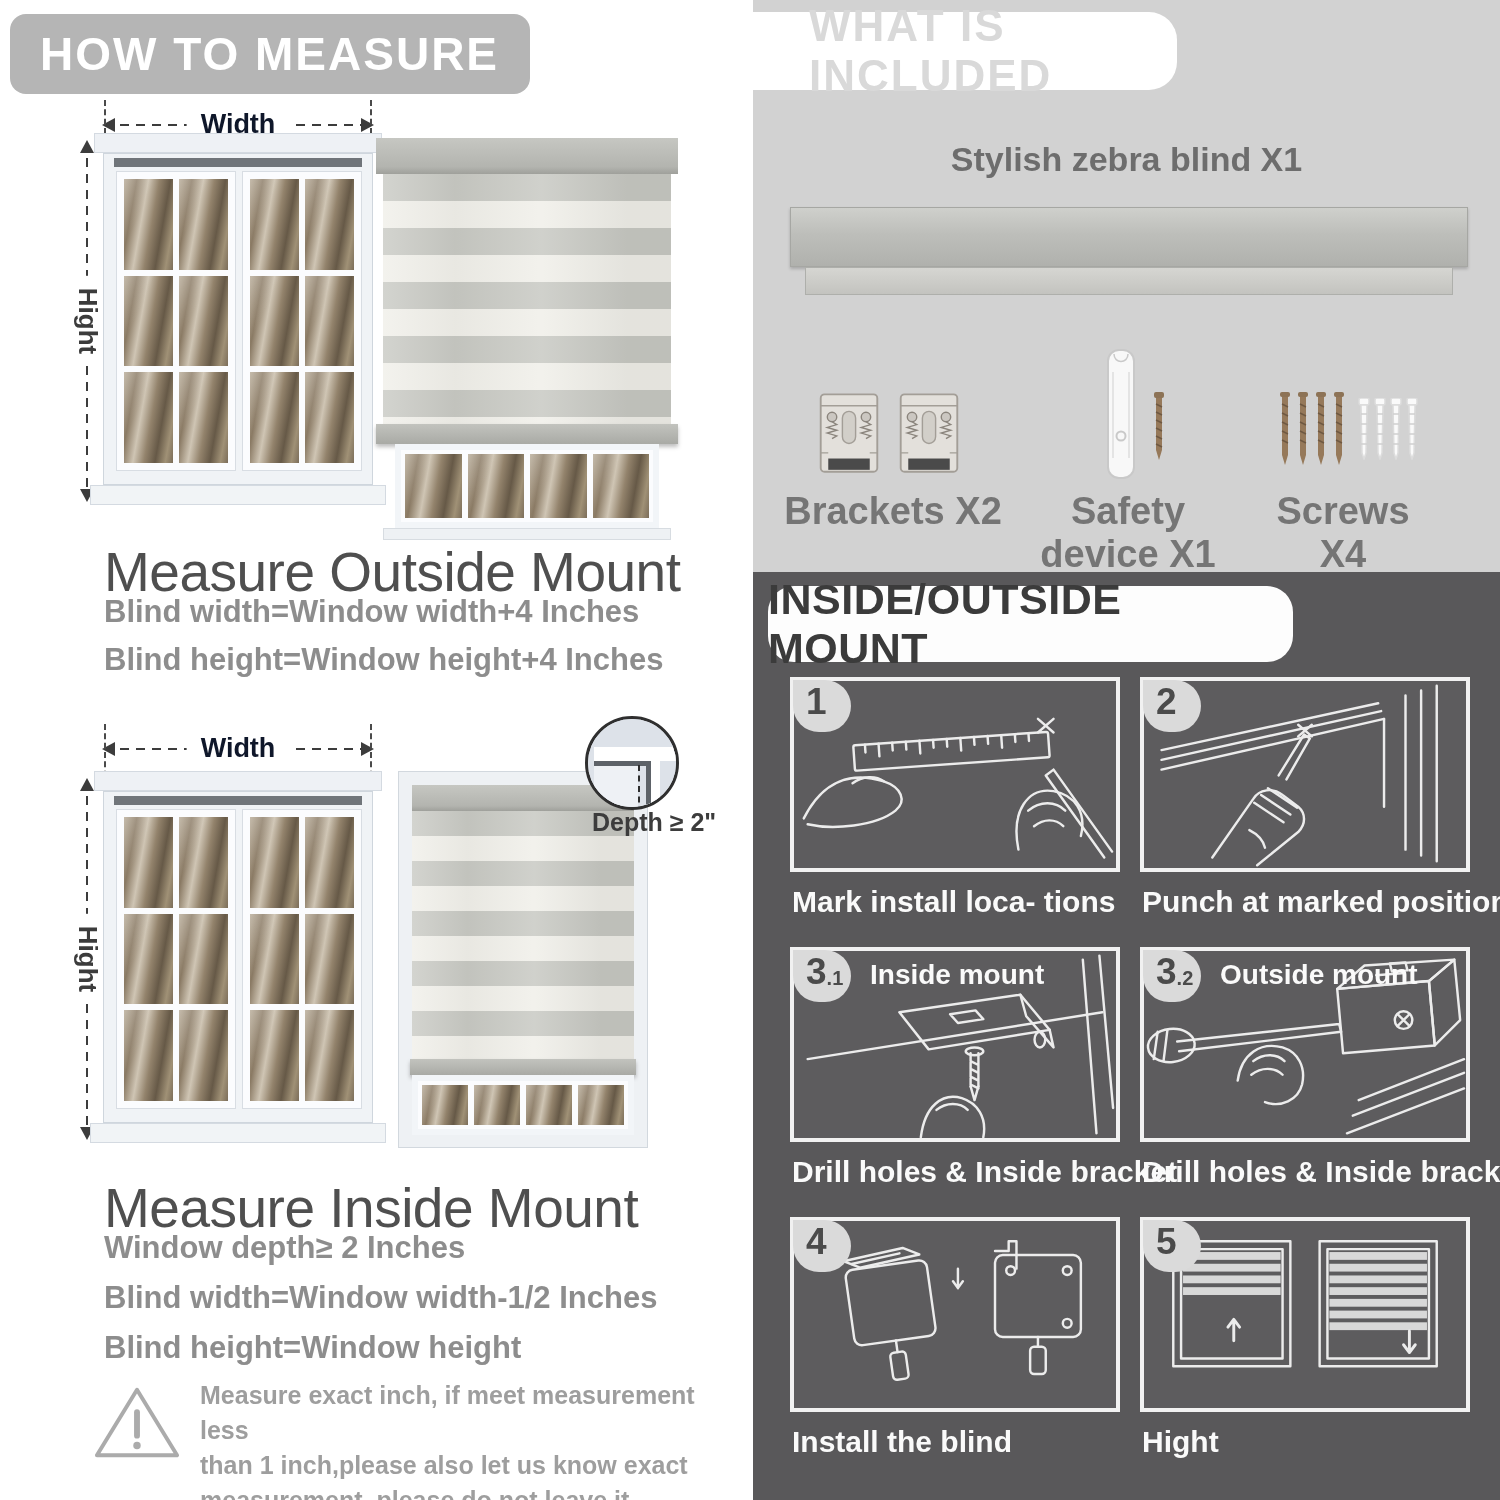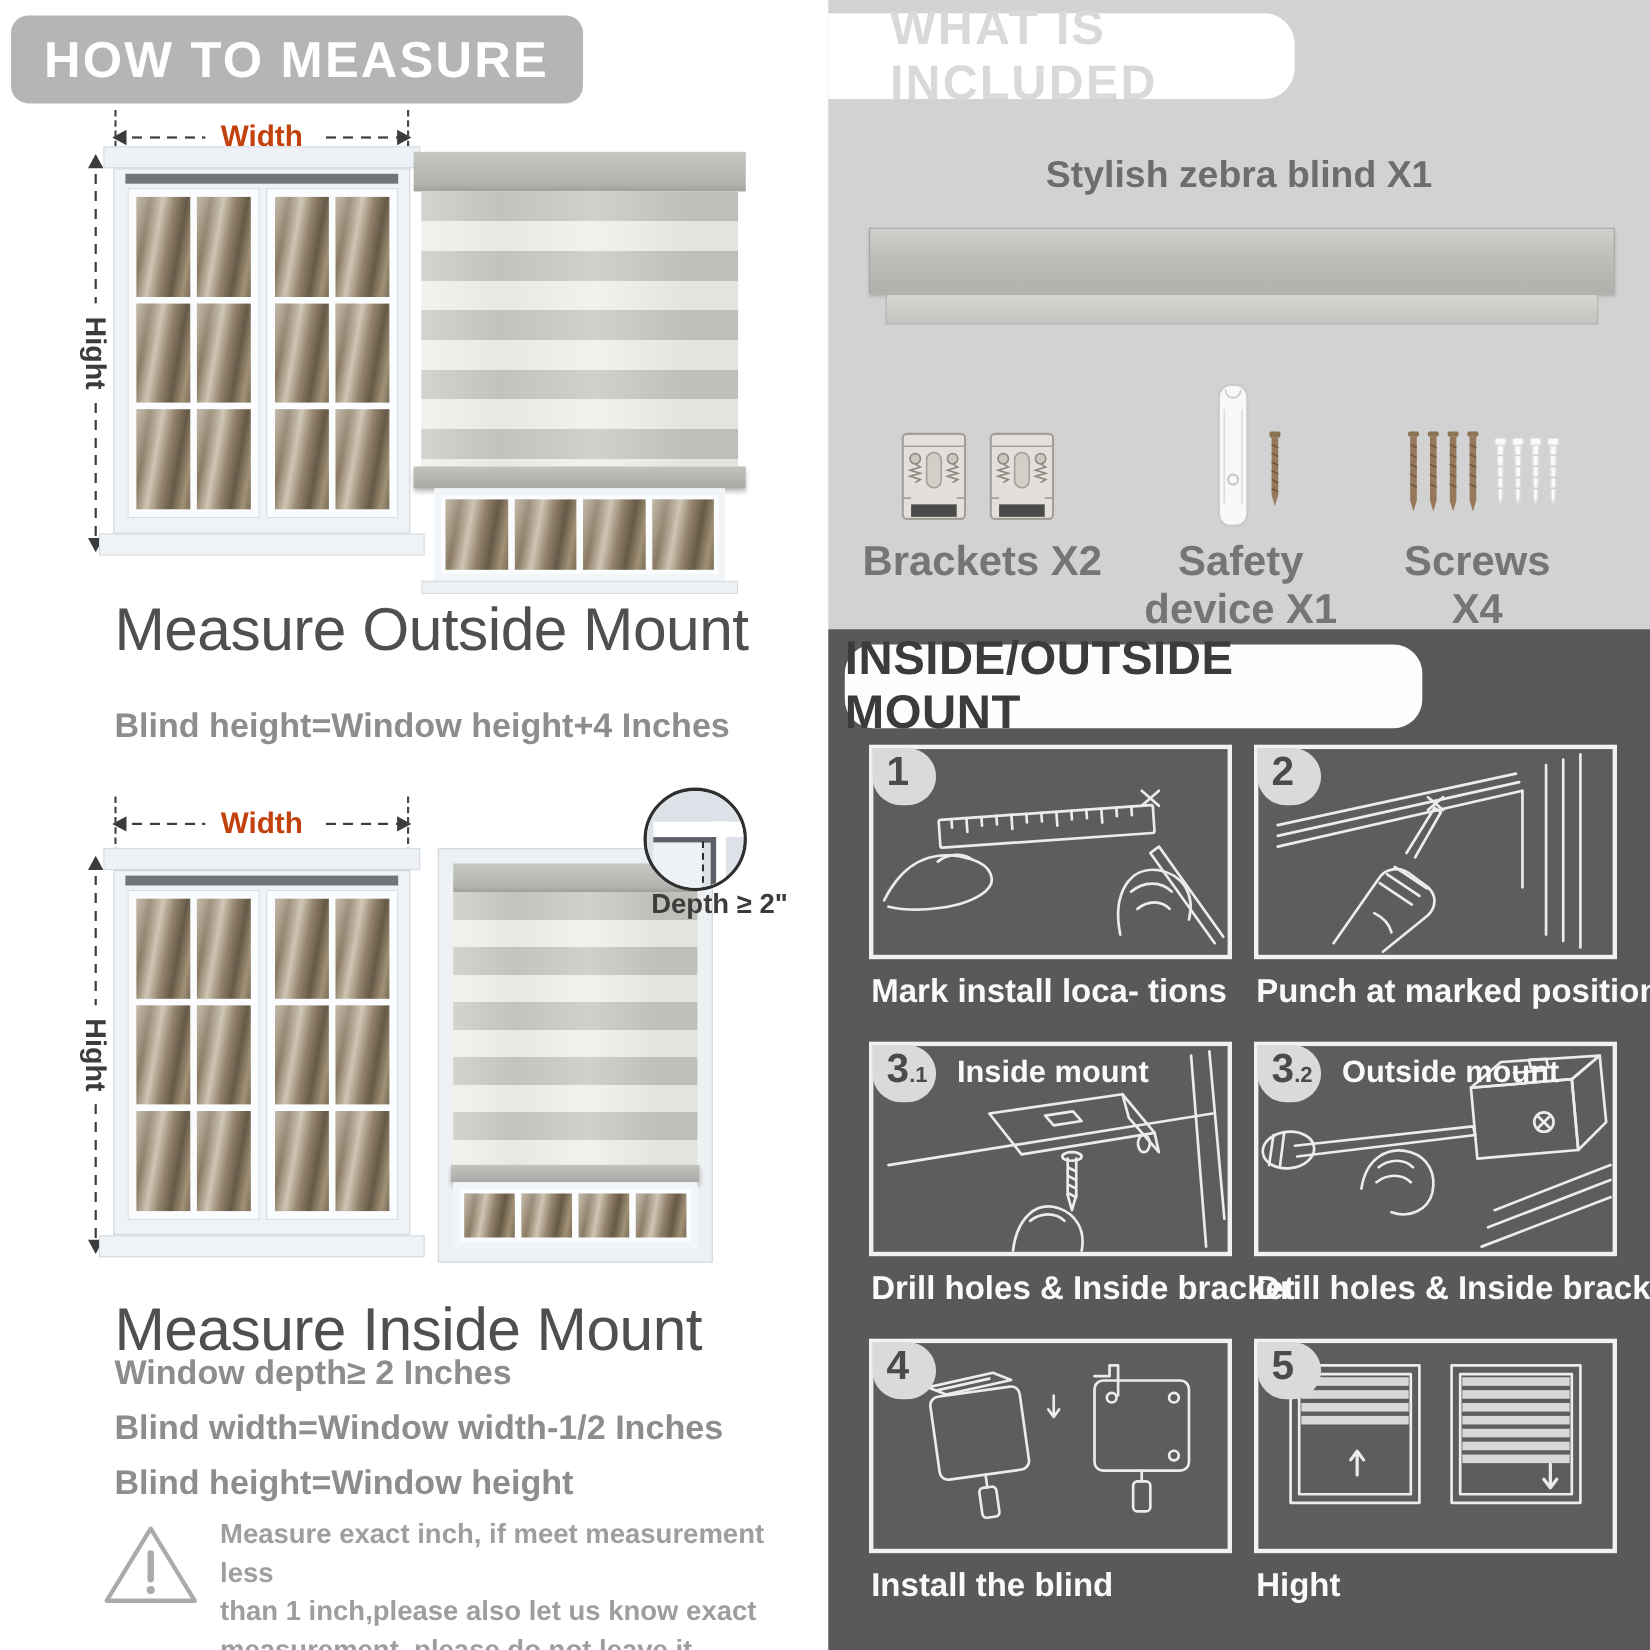--- a/index.html
+++ b/index.html
@@ -25,21 +25,21 @@
   .pane{background:
     linear-gradient(115deg, rgba(255,255,255,.34) 0%, rgba(255,255,255,0) 34%),
     linear-gradient(100deg,#a79880 0%,#8a7a64 20%,#cfc5b4 38%,#93836c 55%,#665947 72%,#a09176 88%,#7b6d59 100%);}
   .win-sill{left:-13px;top:352px;width:296px;height:20px;background:#f1f4f6;border:1px solid #d4dae1;box-sizing:border-box;}
 
   
   .harrow{height:2px;background:repeating-linear-gradient(90deg,#3c3c3c 0 9px,transparent 9px 16px);}
   .harrow .ah-l{position:absolute;left:-2px;top:-6px;width:0;height:0;border-top:7px solid transparent;border-bottom:7px solid transparent;border-right:13px solid #3c3c3c;}
   .harrow .ah-r{position:absolute;right:-2px;top:-6px;width:0;height:0;border-top:7px solid transparent;border-bottom:7px solid transparent;border-left:13px solid #3c3c3c;}
   .harrow .lbl{position:absolute;left:50%;top:-17px;transform:translateX(-50%);background:#ffffff;
-    padding:0 14px;font-weight:bold;font-size:27px;color:#c2410c;line-height:34px;white-space:nowrap;}
+    padding:0 14px;font-weight:bold;font-size:27px;color:#0f172a;line-height:34px;white-space:nowrap;}
   .vtick{width:0;border-left:2px dashed #4a4a4a;}
   .varrow{width:2px;background:repeating-linear-gradient(180deg,#3c3c3c 0 9px,transparent 9px 16px);}
   .varrow .av-t{position:absolute;top:-2px;left:-6px;width:0;height:0;border-left:7px solid transparent;border-right:7px solid transparent;border-bottom:13px solid #3c3c3c;}
   .varrow .av-b{position:absolute;bottom:-2px;left:-6px;width:0;height:0;border-left:7px solid transparent;border-right:7px solid transparent;border-top:13px solid #3c3c3c;}
   .varrow .lbl{position:absolute;top:50%;left:50%;transform:translate(-50%,-50%);background:#ffffff;
     writing-mode:vertical-rl;font-weight:bold;font-size:26px;color:#3c3c3c;padding:12px 2px;}
 
   
   .cassette{background:linear-gradient(180deg,#c6c7c2 0%,#b3b4af 80%,#9fa09b 100%);}
   .stripes-a{background:
@@ -141,20 +141,21 @@
     <div class="abs under-window" style="left:12px;top:306px;width:264px;height:84px;">
       <div class="pane"></div>
         <div class="pane"></div>
       <div class="pane"></div>
         <div class="pane"></div>
     </div>
     <div class="abs" style="left:0;top:390px;width:288px;height:12px;background:#eef1f4;border:1px solid #d7dce1;box-sizing:border-box;"></div>
   </div>
 
   <div class="abs sec-title" style="left:104px;top:540px;">Measure Outside Mount</div>
+  <div class="abs formula" style="left:104px;top:594px;">Blind width=Window width+4 Inches</div>
   <div class="abs formula" style="left:104px;top:642px;">Blind height=Window height+4 Inches</div>
 
   <div class="abs harrow" style="left:104px;top:748px;width:268px;">
     <div class="ah-l"></div>
     <div class="ah-r"></div>
     <span class="lbl">Width</span>
   </div>
   <div class="abs vtick" style="left:104px;top:724px;height:62px;"></div>
   <div class="abs vtick" style="left:370px;top:724px;height:62px;"></div>
 

